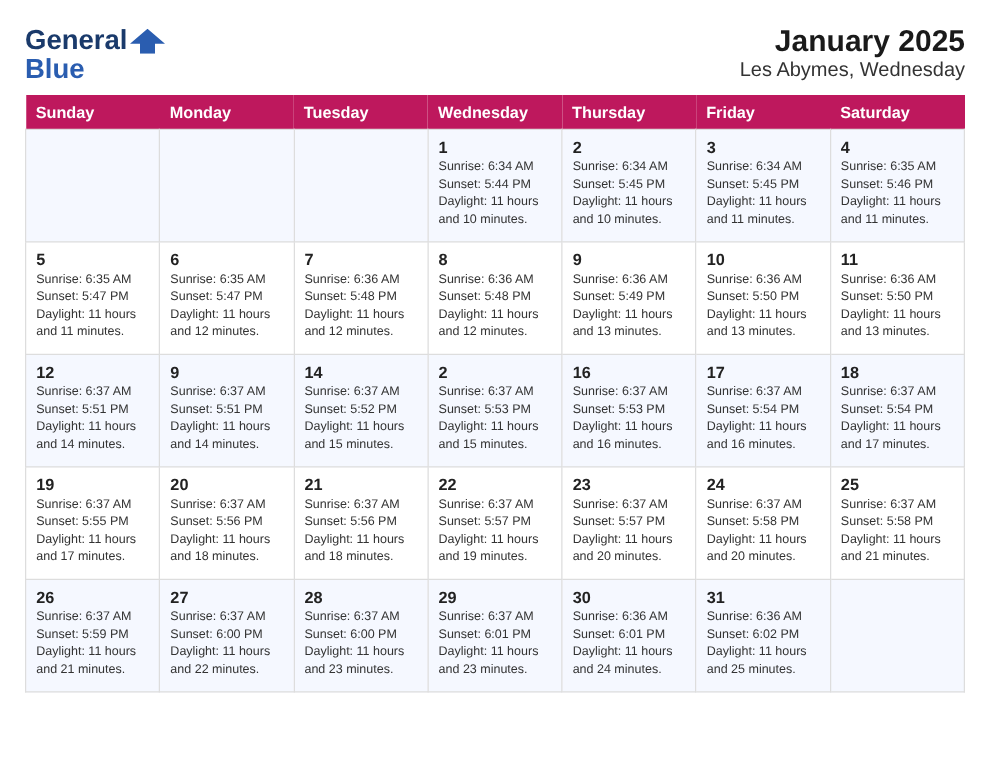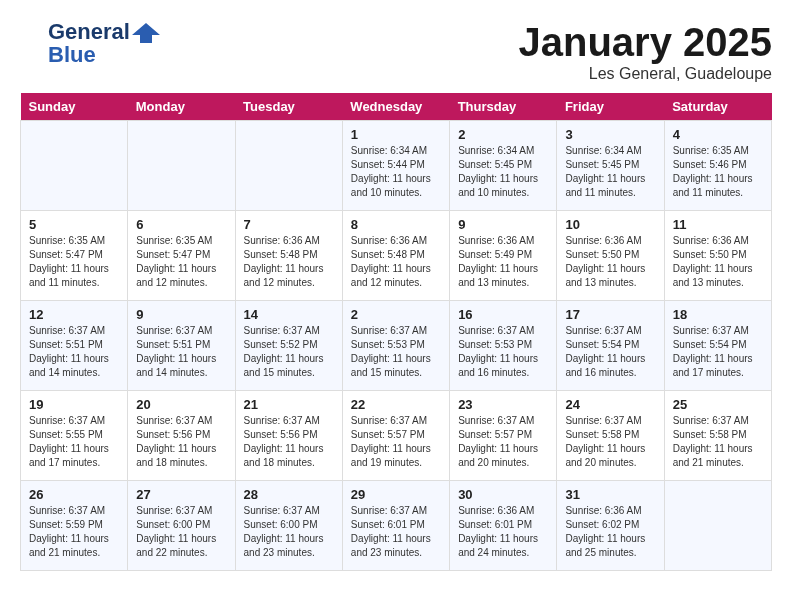--- a/index.html
+++ b/index.html
@@ -12,27 +12,26 @@
     }
     .header {
       display: flex;
       justify-content: space-between;
       align-items: flex-start;
       margin-bottom: 10px;
     }
     .logo {
       display: flex;
       align-items: flex-end;
-      margin-left: 28px;
     }
     .title-block {
       text-align: right;
     }
     .month-year {
-      font-size: 40px;
+      font-size: 24px;
       font-weight: bold;
       color: #1a1a1a;
     }
     .location {
       font-size: 16px;
       color: #333;
     }
     table {
       width: 100%;
       border-collapse: collapse;
@@ -83,21 +82,21 @@
           <span>General</span><svg width="28" height="20" viewBox="0 0 28 20" style="display:inline-block;vertical-align:middle;margin-left:2px;">
               <polygon points="14,0 28,12 20,12 20,20 8,20 8,12 0,12" fill="#2a5db0"></polygon>
             </svg>
         </div>
       </div>
       <div style="font-size:22px;font-weight:bold;color:#2a5db0;line-height:1;">Blue</div>
     </div>
   </div>
   <div class="title-block">
     <div class="month-year">January 2025</div>
-    <div class="location">Les General, Guadeloupe</div>
+    <div class="location">Les Abymes, Wednesday</div>
   </div>
 </div>
 
 <table>
   <thead>
     <tr>
     <th>Sunday</th>
         <th>Monday</th>
         <th>Tuesday</th>
         <th>Wednesday</th>

